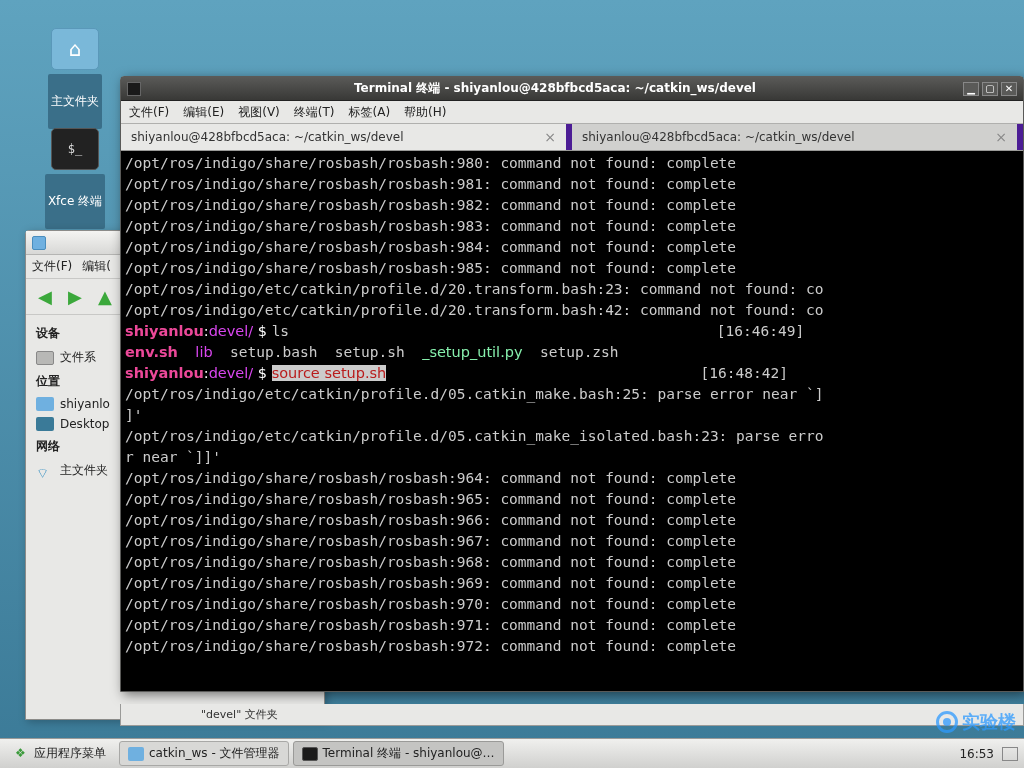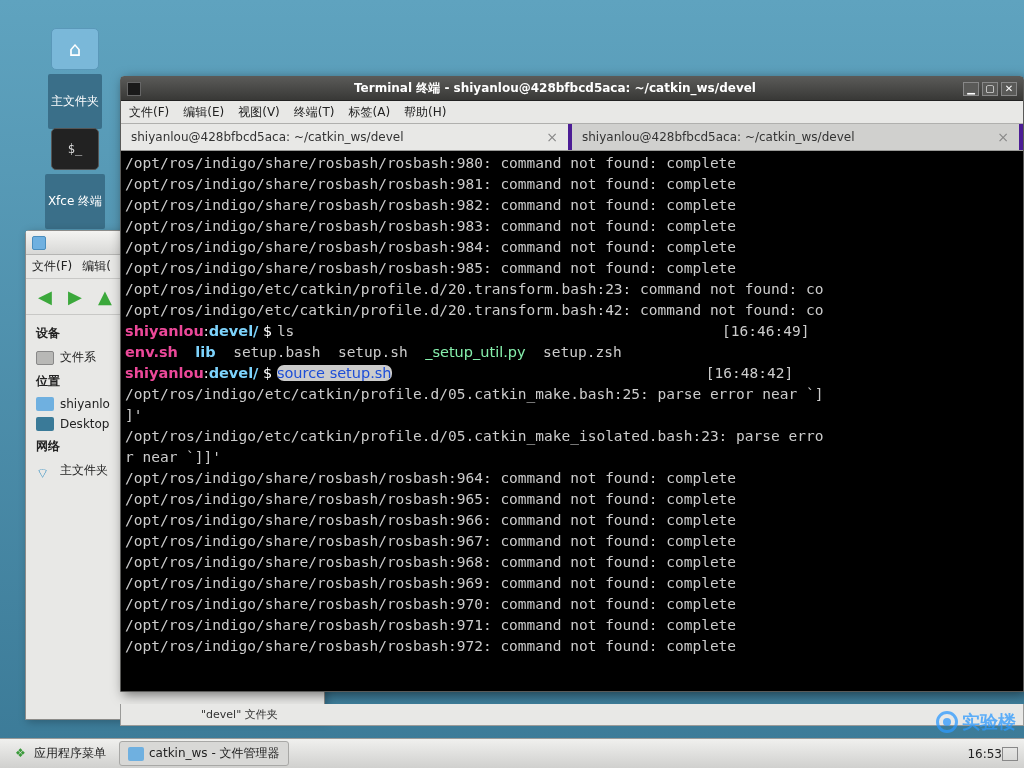--- a/index.html
+++ b/index.html
@@ -27,39 +27,39 @@
 .di.desk { background:#3A7A98; }
 .di.wifi { color:#2A8AC0; font-size:14px; }
 .termwin { position:absolute; left:120px; top:76px; width:904px; height:616px; background:#E8E8E6; border:1px solid #5A5A58; border-radius:4px 4px 0 0; box-shadow:3px 3px 12px rgba(0,0,0,.5); display:flex; flex-direction:column; }
 .tw-title { height:24px; background:linear-gradient(#5A5A58,#383836); border-bottom:1px solid #222; display:flex; align-items:center; padding:0 6px; color:#fff; font-size:12px; }
 .tw-title .tic { width:14px; height:14px; background:#1a1a1a; border:1px solid #666; margin-right:6px; }
 .tw-title .ttxt { flex:1; text-align:center; font-weight:bold; }
 .tw-ctrl { display:flex; gap:3px; }
 .tw-ctrl span { width:16px; height:14px; background:#5A5A58; border:1px solid #888; font-size:10px; text-align:center; line-height:12px; cursor:pointer; }
 .tw-menu { height:23px; display:flex; align-items:center; padding:0 8px; font-size:12px; color:#222; gap:14px; border-bottom:1px solid #B0B0AE; }
 .tw-tabs { height:27px; display:flex; border-bottom:1px solid #9A9A98; background:#D0D0CE; }
-.tw-tab { flex:1; display:flex; align-items:center; padding:0 10px; font-size:12px; color:#333; border-right:4px solid #4c1d95; position:relative; }
+.tw-tab { flex:1; display:flex; align-items:center; padding:0 10px; font-size:12px; color:#333; border-right:6px solid #4c1d95; position:relative; }
 .tw-tab.active { background:#E8E8E6; }
 .tw-tab .x { margin-left:auto; color:#888; cursor:pointer; font-size:14px; }
 .tw-body { flex:1; background:#000; color:#ccc; font-family:"DejaVu Sans Mono","Liberation Mono",monospace; font-size:14.5px; line-height:21px; padding:2px 4px; overflow:hidden; white-space:pre; }
 .g { color:#ec4899; font-weight:bold; }
-.bl { color:#7dd3fc; font-weight:bold; }
+.bl { color:#d946ef; font-weight:normal; }
 .cy { color:#86efac; }
 .wh { color:#fff; }
-.sel { background:#ccc; color:#1d4ed8;border-radius:7px; }
+.sel { background:#ccc; color:#b91c1c; }
 .statusbar { position:absolute; left:120px; top:704px; width:904px; height:22px; background:#E8E8E6; border:1px solid #9A9A98; border-top:none; display:flex; align-items:center; padding:0 80px; font-size:11px; color:#333; }
 .taskbar { position:absolute; left:0; bottom:0; width:1024px; height:30px; background:linear-gradient(#F0F0EE,#D0D0CE); border-top:1px solid #9A9A98; display:flex; align-items:center; padding:0 6px; font-size:12px; color:#222; }
 .tb-btn { display:flex; align-items:center; gap:5px; padding:3px 8px; border:1px solid transparent; border-radius:3px; margin-right:4px; }
 .tb-btn.pressed { background:#C4C4C2; border:1px solid #9A9A98; }
 .tb-btn.active { background:#D8D8D6; border:1px solid #A8A8A6; }
 .tb-logo { width:14px; height:16px; color:#3A9A3A; font-weight:bold; }
 .tb-ic { width:16px; height:14px; border-radius:2px; }
 .tb-ic.fm { background:#6FB0E0; }
 .tb-ic.term { background:#1a1a1a; border:1px solid #555; }
-.tb-right { margin-left:auto; display:flex; align-items:center; gap:0; }
+.tb-right { margin-left:auto; display:flex; align-items:center; gap:8px; }
 .watermark { position:absolute; right:8px; bottom:34px; color:#2E9AFE; font-size:18px; font-weight:bold; opacity:.75; display:flex; align-items:center; gap:4px; }
 .watermark .eye { width:22px; height:22px; border:3px solid #2E9AFE; border-radius:50%; display:flex; align-items:center; justify-content:center; }
 .watermark .eye::after { content:""; width:8px; height:8px; background:#2E9AFE; border-radius:50%; }
 </style>
 </head>
 <body>
 
 <div class="desktop">
 
   <div class="desk-icon" style="left:35px;top:28px">
@@ -177,19 +177,23 @@
 
   <div class="taskbar">
     <div class="tb-btn">
         <span class="tb-logo">❖</span>
         <span>应用程序菜单</span>
       </div>
     <div class="tb-btn active">
         <span class="tb-ic fm"></span>
         <span>catkin_ws - 文件管理器</span>
       </div>
+    <div class="tb-btn pressed">
+        <span class="tb-ic term"></span>
+        <span>Terminal 终端 - shiyanlou@…</span>
+      </div>
     <div class="tb-right">
       <span>16:53</span>
       <span style="width:16px;height:14px;border:1px solid #888;"></span>
     </div>
   </div>
 
 </div>
 
 </body></html>

